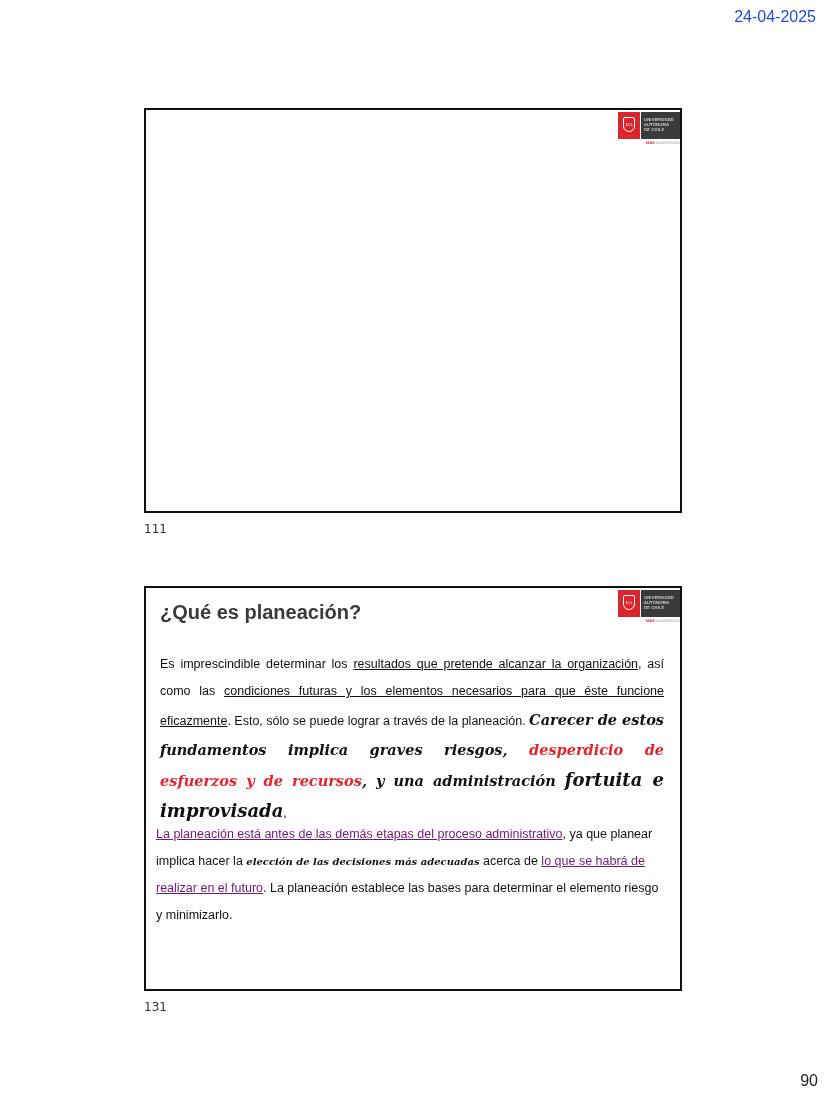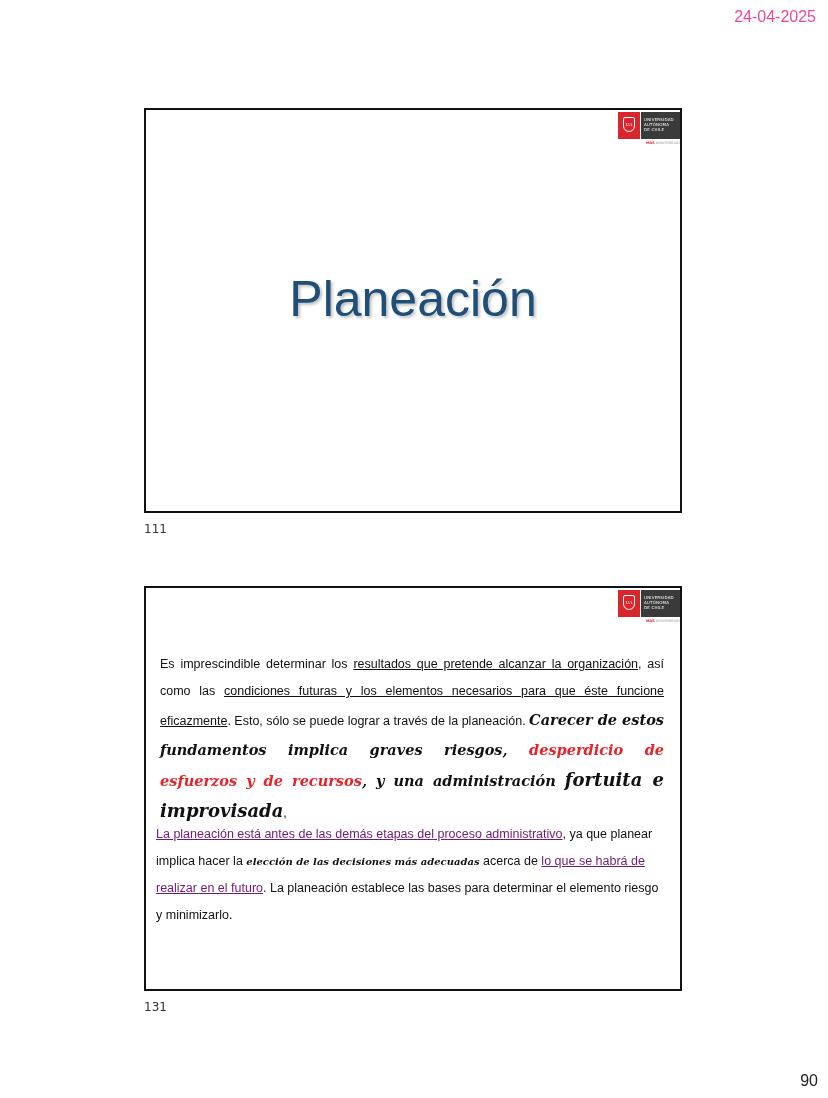--- a/index.html
+++ b/index.html
@@ -1,17 +1,17 @@
 <!DOCTYPE html>
 <html><head>
 <meta charset="utf-8">
 <style>
   html, body { margin:0; padding:0; }
   body { width:828px; height:1098px; background:#ffffff; position:relative; overflow:hidden; font-family:"Liberation Sans", sans-serif; color:#222; }
-  .page-date { position:absolute; top:8px; right:12px; font-size:16px; color:#ec4899; }
+  .page-date { position:absolute; top:8px; right:12px; font-size:16px; color:#1d4ed8; }
   .page-number { position:absolute; bottom:8px; right:10px; font-size:16px; color:#222; }
   .slide { position:absolute; left:144px; width:538px; border:2px solid #111; background:#fff; box-sizing:border-box; }
   .slide1 { top:108px; height:405px; }
   .slide2 { top:586px; height:405px; }
   .slide-num { position:absolute; left:144px; font-size:12px; color:#333; font-family:"DejaVu Sans", sans-serif; }
   .logo { position:absolute; top:2px; right:0px; width:62px; height:36px; }
   .logo .red { position:absolute; left:0; top:0; width:22px; height:27px; background:#d8262c; }
   .logo .red .shield { position:absolute; left:5px; top:5px; width:12px; height:15px; border:1px solid #fff; border-radius:2px 2px 6px 6px; box-sizing:border-box; color:#fff; font-size:5px; line-height:13px; text-align:center; font-family:"Liberation Serif", serif; }
   .logo .dark { position:absolute; left:23px; top:0; width:39px; height:27px; background:#3a3a3a; color:#fff; font-size:4px; line-height:5px; padding:5px 3px; box-sizing:border-box; font-family:"DejaVu Sans", sans-serif; letter-spacing:0.2px; }
   .logo .tag { position:absolute; right:0; top:29px; font-size:3.5px; color:#999; font-family:"DejaVu Sans", sans-serif; white-space:nowrap; }
@@ -37,36 +37,36 @@
     <div class="red">
         <div class="shield">UA</div>
       </div>
     <div class="dark">
       <div>UNIVERSIDAD</div>
       <div>AUTÓNOMA</div>
       <div>DE CHILE</div>
     </div>
     <div class="tag"><b>MÁS</b><span> UNIVERSIDAD</span></div>
   </div>
-  <div class="big-title">Planeación</div>
 </div>
 <div class="slide-num" style="top:522px;">111</div>
 
 <div class="slide slide2">
   <div class="logo">
     <div class="red">
         <div class="shield">UA</div>
       </div>
     <div class="dark">
       <div>UNIVERSIDAD</div>
       <div>AUTÓNOMA</div>
       <div>DE CHILE</div>
     </div>
     <div class="tag"><b>MÁS</b><span> UNIVERSIDAD</span></div>
   </div>
+  <div class="s2-title">¿Qué es planeación?</div>
   <div class="s2-body">
     <span>Es imprescindible determinar los </span><span class="u">resultados que pretende alcanzar la organización</span><span>, así como las </span><span class="u">condiciones futuras y los elementos necesarios para que éste funcione eficazmente</span><span>. Esto, sólo se puede lograr a través de la planeación. </span><span class="serif-bi">Carecer de estos fundamentos implica graves riesgos, </span><span class="serif-bi red-t">desperdicio de esfuerzos y de recursos</span><span class="serif-bi">, y una administración </span><span class="serif-bi big-em">fortuita e improvisada</span><span>,</span>
   </div>
   <div class="s2-body2">
     <span class="link">La planeación está antes de las demás etapas del proceso administrativo</span><span>, ya que planear implica hacer la </span><span class="serif-bi2">elección de las decisiones más adecuadas</span><span> acerca de </span><span class="link">lo que se habrá de realizar en el futuro</span><span>. La planeación establece las bases para determinar el elemento riesgo y minimizarlo.</span>
   </div>
 </div>
 <div class="slide-num" style="top:1000px;">131</div>
 
 <div class="page-number">90</div>

